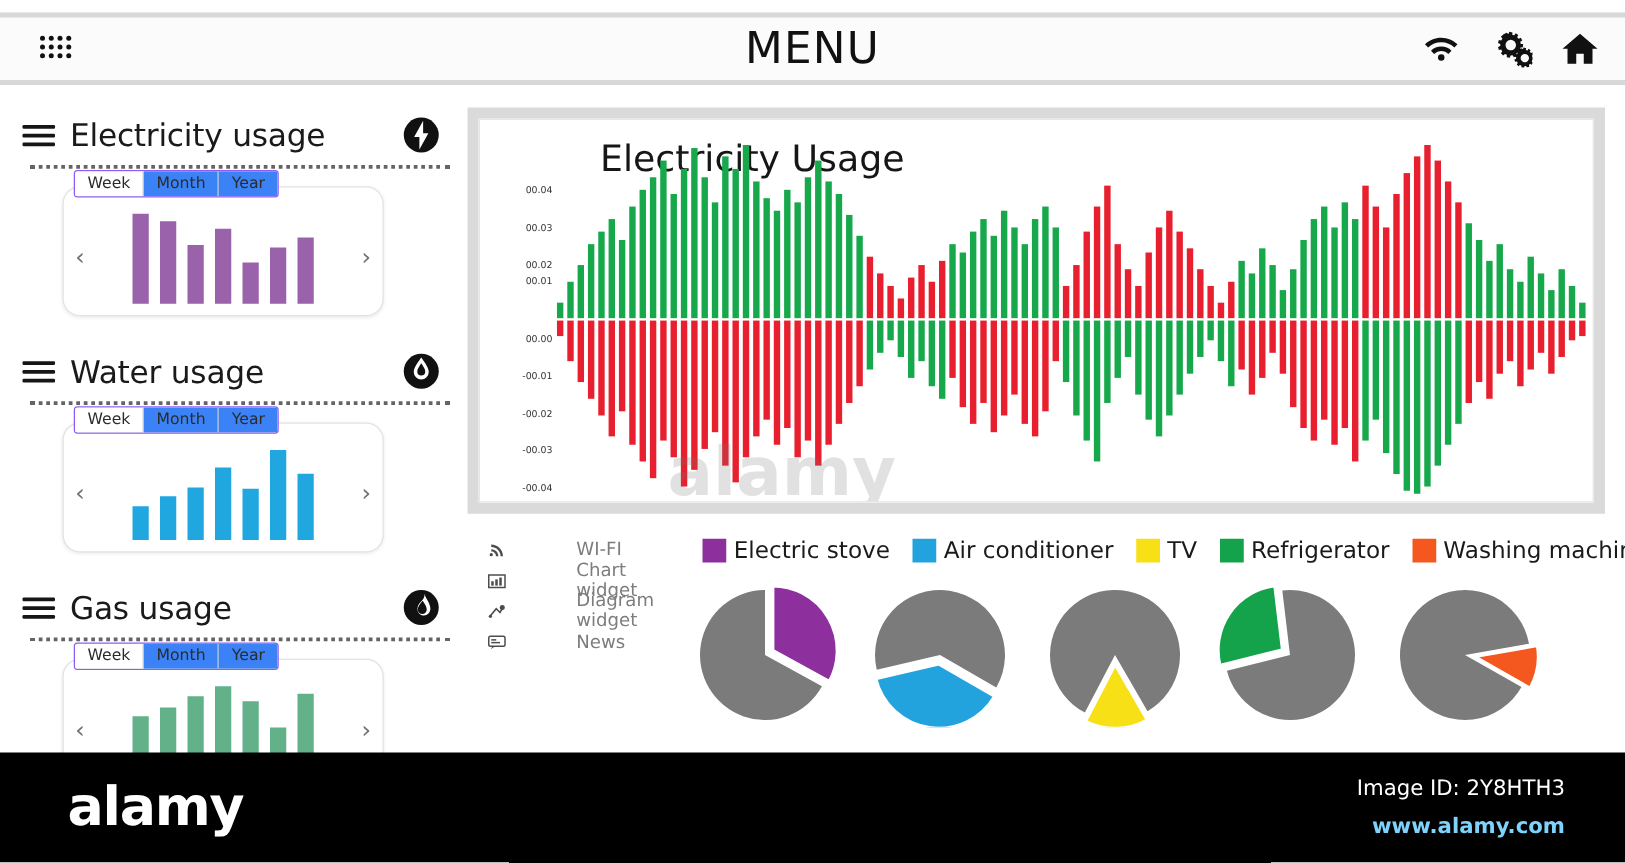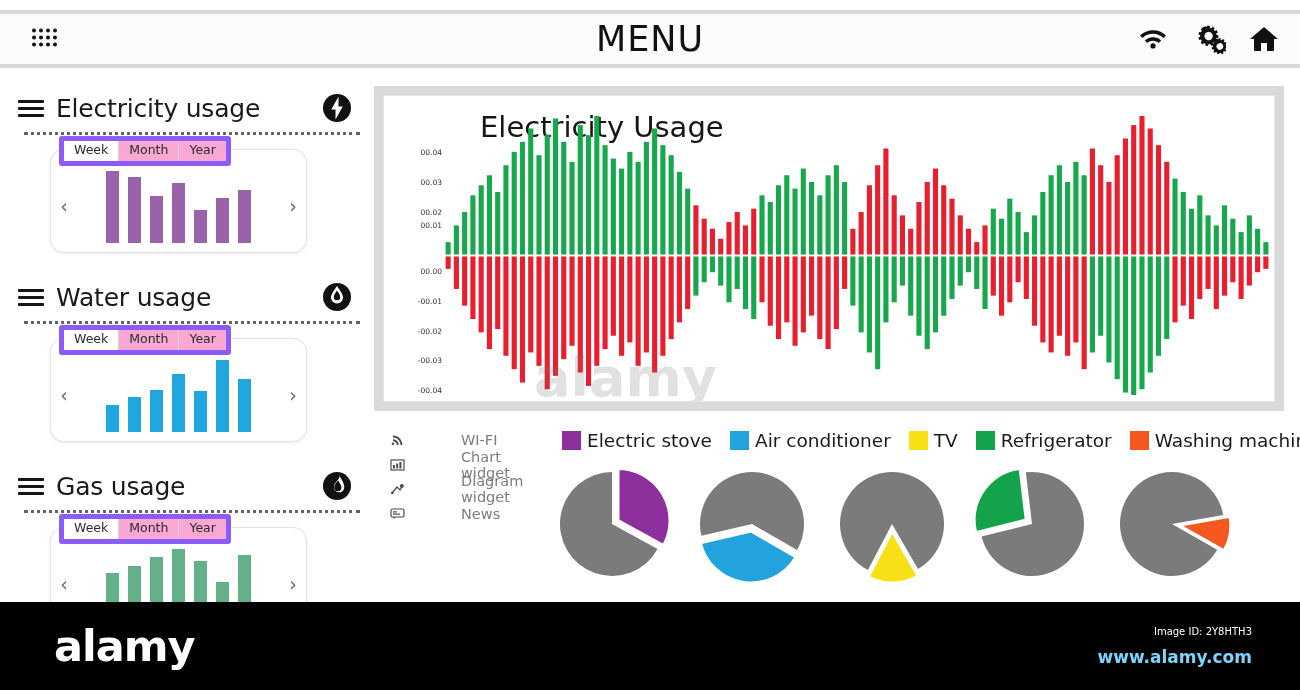--- a/index.html
+++ b/index.html
@@ -91,27 +91,27 @@
     background: #ffffff;
     border: 1px solid #e2e2e2;
     border-radius: 14px;
     box-shadow: 0 1px 3px rgba(0,0,0,.08);
   }
   .tabs {
     position: absolute; left: 8px; top: -14px;
     display: flex; height: 20px;
     border-radius: 3px; overflow: hidden;
     background: #e9e9e9;
-    border: 5px solid #8b5cf6;
+    border: 1px solid #8b5cf6;
   }
   .tab {
     font-size: 12.5px; color: #2b2b2b;
     padding: 2px 10px 3px 10px;
     line-height: 14px;
-    background: #f9a8d4;
+    background: #3b82f6;
     border-right: 1px solid #d3d3d3;
     font-family: "DejaVu Sans", sans-serif;
   }
   .tab:last-child { border-right: none; }
   .tab.active { background: #ffffff; }
 
   .card-body {
     position: absolute; left: 0; top: 12px;
     width: 255px; height: 88px;
     display: flex; align-items: center;
@@ -223,21 +223,21 @@
     font-family: "DejaVu Sans", sans-serif;
     letter-spacing: -1px;
     color: #fff;
   }
   .footer-right {
     position: absolute; right: 48px; top: 50%;
     transform: translateY(-50%);
     text-align: right;
   }
   .footer-id {
-    font-size: 10px; color: #fff; margin-bottom: 10px;
+    font-size: 17px; color: #fff; margin-bottom: 10px;
     font-family: "DejaVu Sans", sans-serif;
   }
   .footer-url {
     font-size: 17px; color: #7dd3fc; font-weight: 600;
     font-family: "DejaVu Sans", sans-serif;
   }
   .wm {
     position: absolute; pointer-events: none;
     color: rgba(120,120,120,0.22);
     font-family: "DejaVu Sans", sans-serif;

